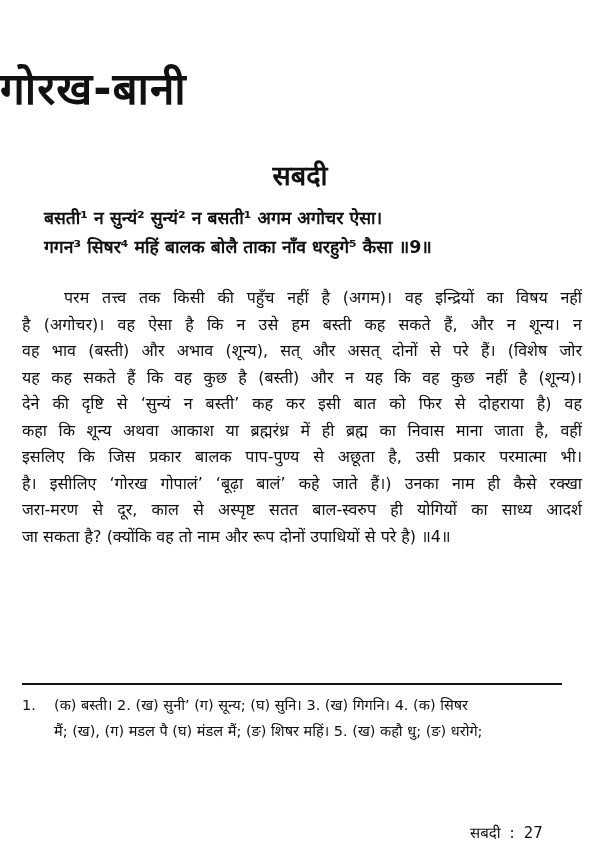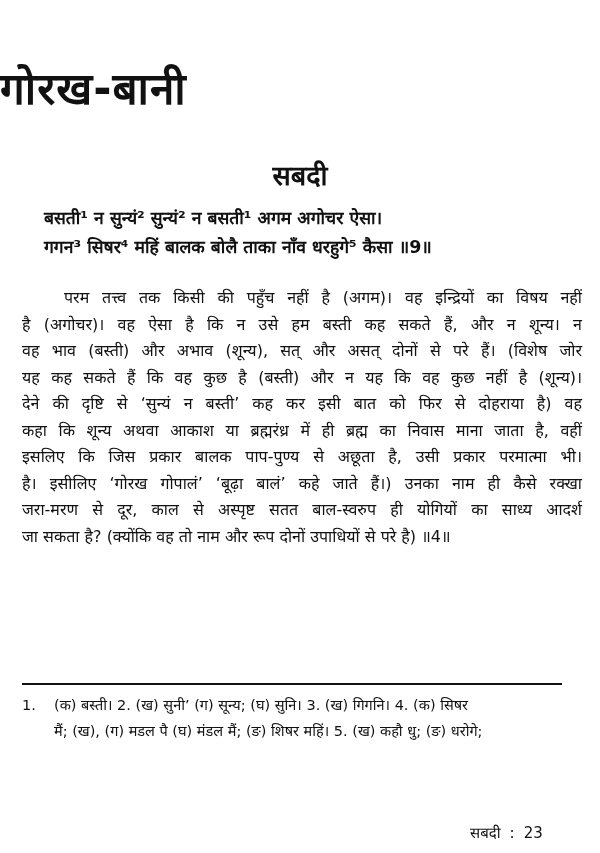--- a/index.html
+++ b/index.html
@@ -46,15 +46,15 @@
   </div>
 
   <div class="rule"></div>
 
   <div class="footnotes">
     <span class="line"><span class="fn-num">1.</span><span>(क) बस्ती। 2. (ख) सुनी’ (ग) सून्य; (घ) सुनि। 3. (ख) गिगनि। 4. (क) सिषर</span></span>
     <span class="line cont">मैं; (ख), (ग) मडल पै (घ) मंडल मैं; (ङ) शिषर महिं। 5. (ख) कहौ धु; (ङ) धरोगे;</span>
   </div>
 
   <div class="page-footer">
-    <span>सबदी</span><span class="sep">:</span><span>23</span>
+    <span>सबदी</span><span class="sep">:</span><span>27</span>
   </div>
 </div>
 
 </body></html>

